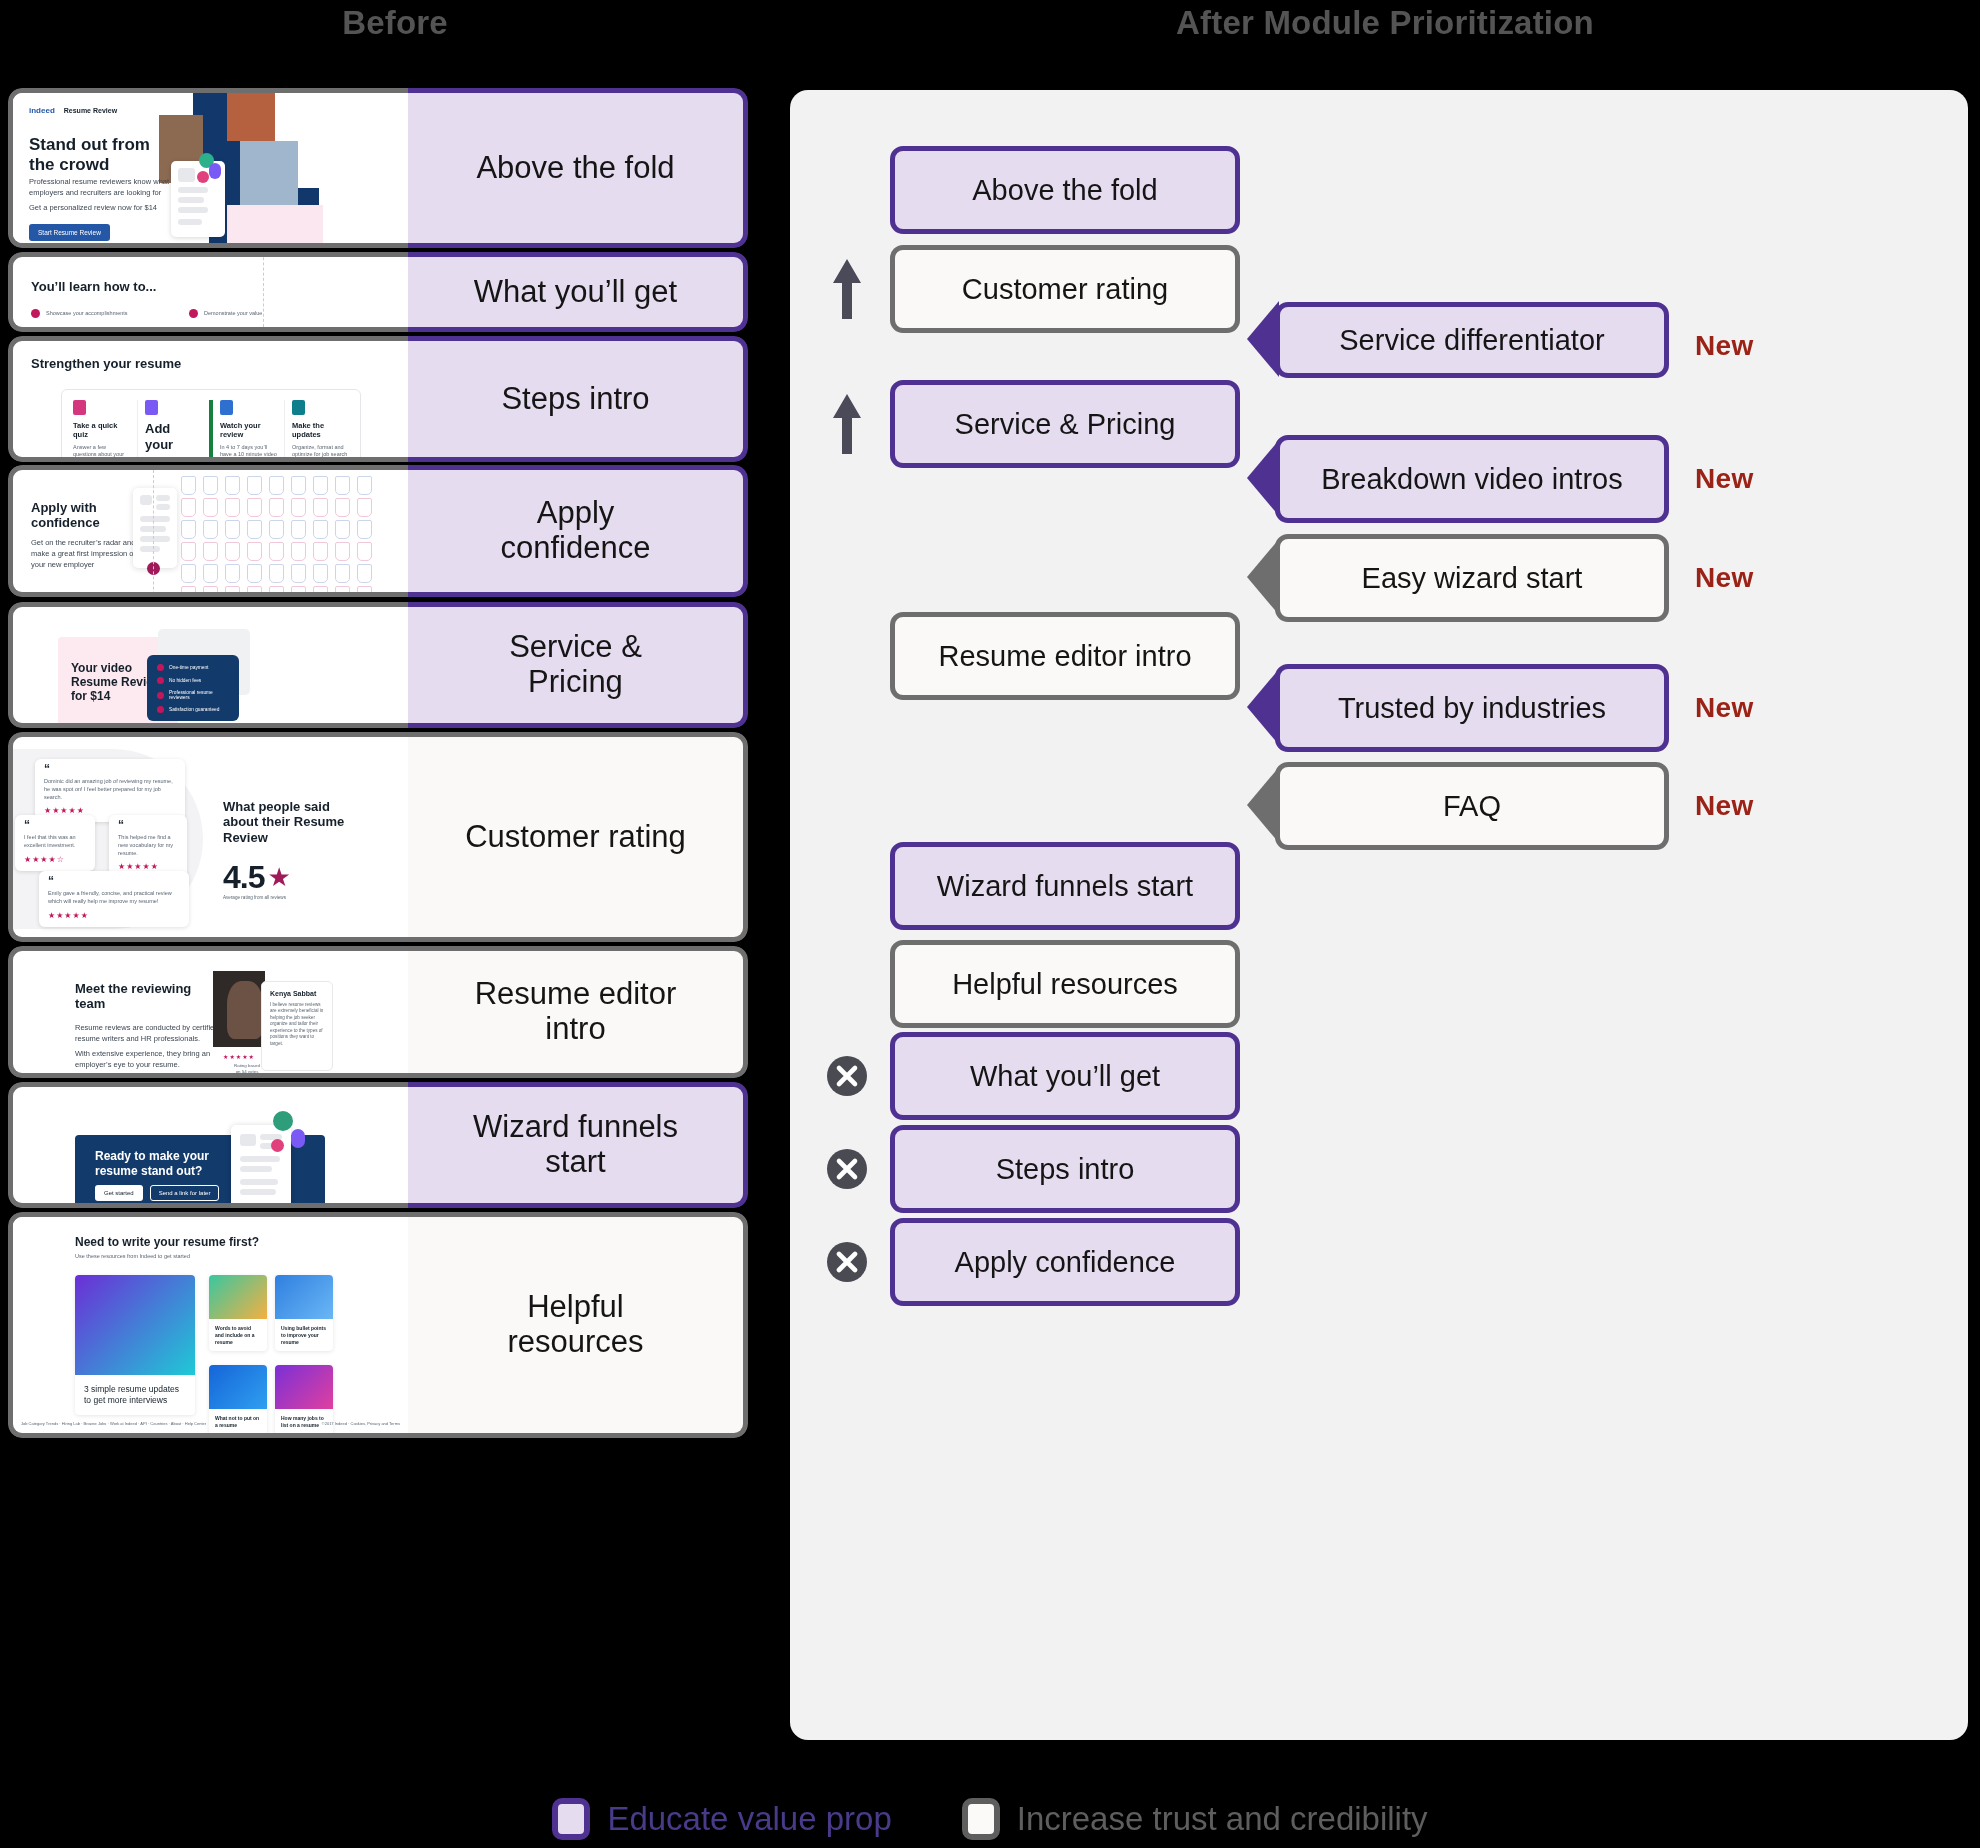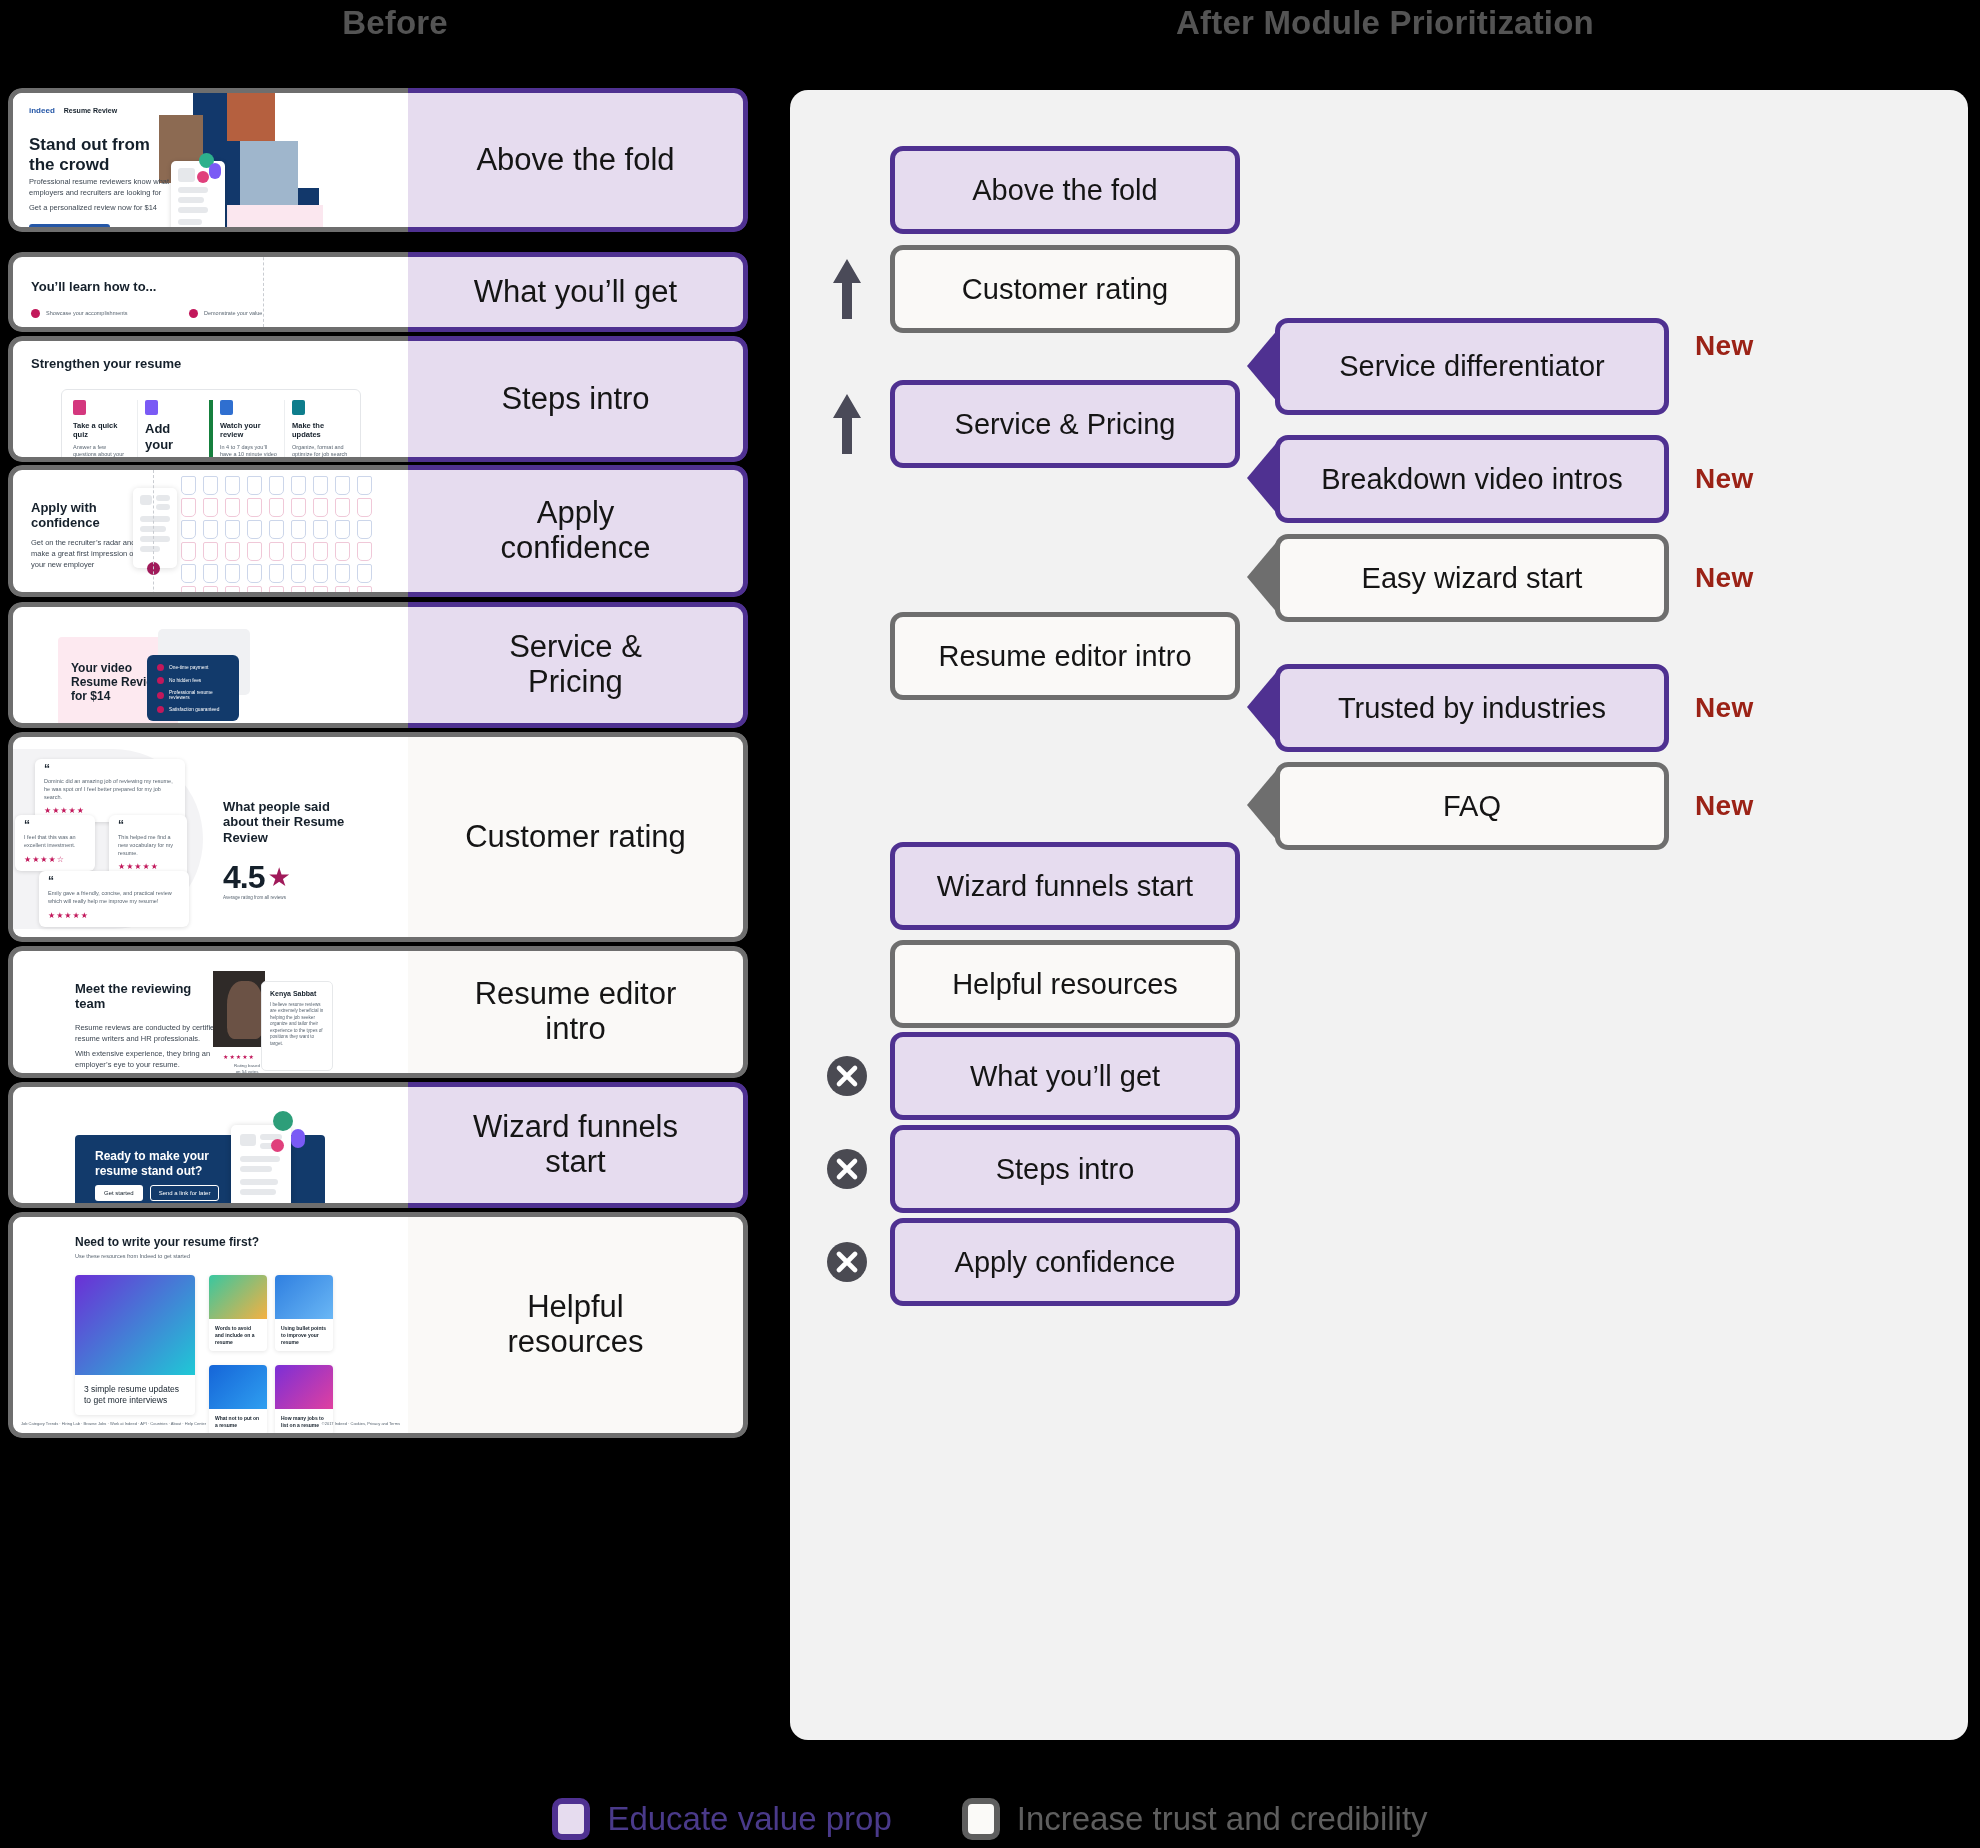--- a/index.html
+++ b/index.html
@@ -108,21 +108,21 @@
 </style>
 </head>
 <body>
 
 <div class="headers">
   <div class="hdr" id="hdr-before">Before</div>
   <div class="hdr" id="hdr-after">After Module Prioritization</div>
 </div>
 
 <div id="before-panel">
-    <div class="before-row" style="top: 0px; height: 144px;">
+    <div class="before-row" style="top: 0px; height: 160px;">
       <div class="shot">
         <div class="shot-inner">
       <div style="position:absolute;left:0;top:0;right:0;bottom:0;background:#fff"></div>
       <div style="position:absolute;left:180px;top:0;width:60px;height:108px;background:#12386b"></div>
       <div style="position:absolute;left:196px;top:95px;width:110px;height:60px;background:#12386b"></div>
       <div style="position:absolute;left:214px;top:0;width:48px;height:48px;background:#b5603f"></div>
       <div style="position:absolute;left:227px;top:48px;width:58px;height:78px;background:#9fb6cc"></div>
       <div style="position:absolute;left:214px;top:112px;width:96px;height:58px;background:#fbe7ef"></div>
       <div style="position:absolute;left:146px;top:22px;width:44px;height:68px;background:#8c6a52"></div>
       <div style="position:absolute;left:158px;top:68px;width:54px;height:76px;background:#fff;border-radius:5px;box-shadow:0 1px 5px rgba(0,0,0,.16);padding:7px">
@@ -483,21 +483,21 @@
     <div class="node purple" style="left: 100px; top: 1035px; width: 350px; height: 88px;">Steps intro</div>
     <div class="xmark" style="left: 36px; top: 1058px;"><svg width="42" height="42" viewBox="0 0 42 42">
   <circle cx="21" cy="21" r="20" fill="#4a4a52"></circle>
   <path d="M13 13 L29 29 M29 13 L13 29" stroke="#ffffff" stroke-width="4.6" stroke-linecap="round"></path>
       </svg></div>
     <div class="node purple" style="left: 100px; top: 1128px; width: 350px; height: 88px;">Apply confidence</div>
     <div class="xmark" style="left: 36px; top: 1151px;"><svg width="42" height="42" viewBox="0 0 42 42">
   <circle cx="21" cy="21" r="20" fill="#4a4a52"></circle>
   <path d="M13 13 L29 29 M29 13 L13 29" stroke="#ffffff" stroke-width="4.6" stroke-linecap="round"></path>
       </svg></div>
-    <div class="callout" style="left: 455px; top: 212px; width: 424px; height: 97px; margin-top: 16px;">
+    <div class="callout" style="left: 455px; top: 212px; width: 424px; height: 76px;">
       <div class="ptr">
         <svg width="34" height="88" viewBox="0 0 34 88">
       <path d="M34 6 L2 44 L34 82 Z" fill="#4f3191"></path>
         </svg>
       </div>
       <div class="node purple">Service differentiator</div>
     </div>
     <div class="newtag" style="left: 905px; top: 240px;">New</div>
     <div class="callout" style="left: 455px; top: 345px; width: 424px; height: 88px;">
       <div class="ptr">

